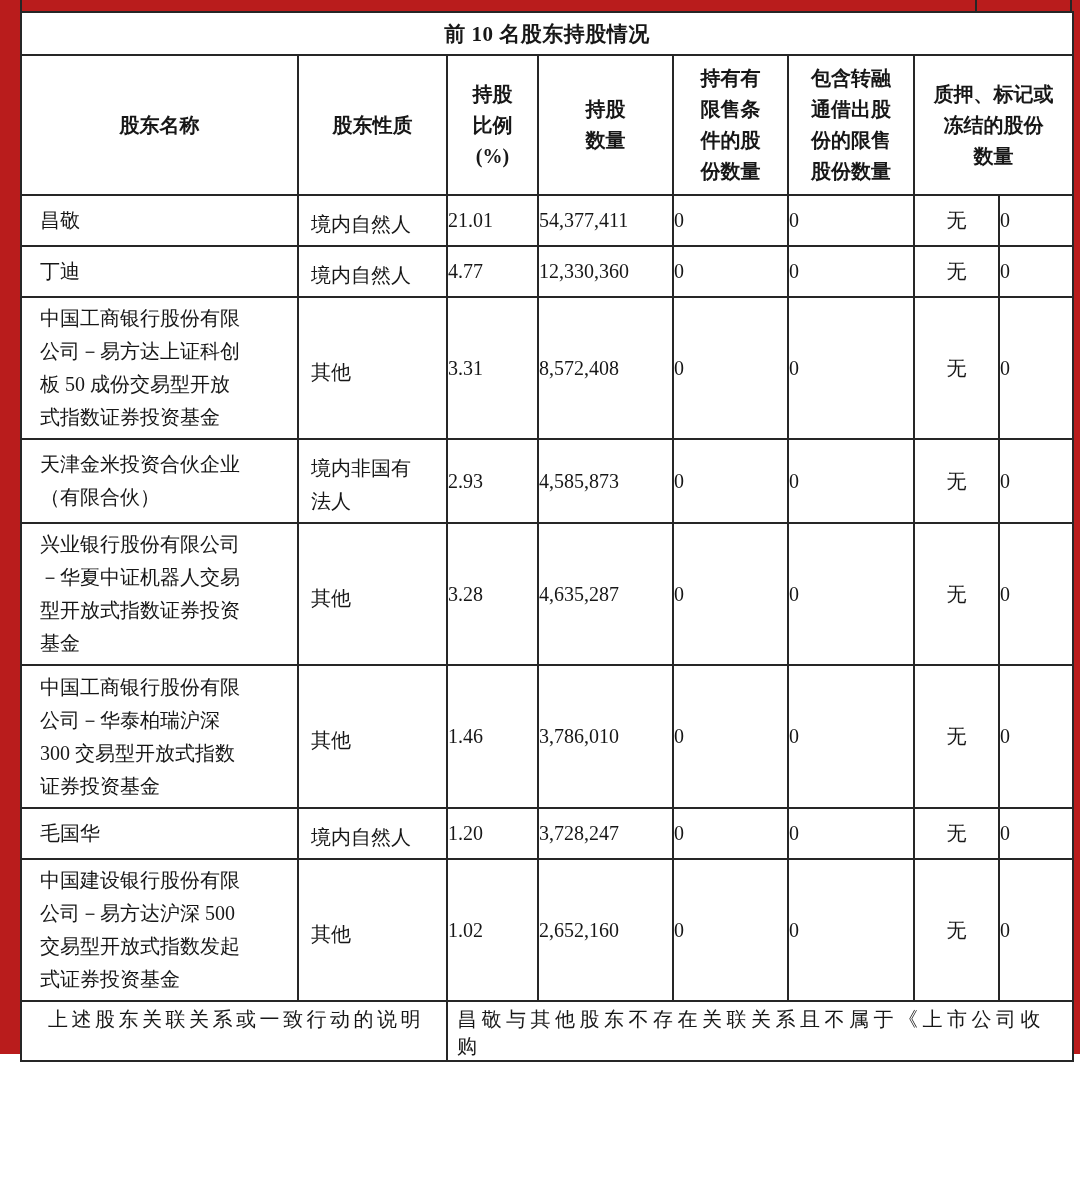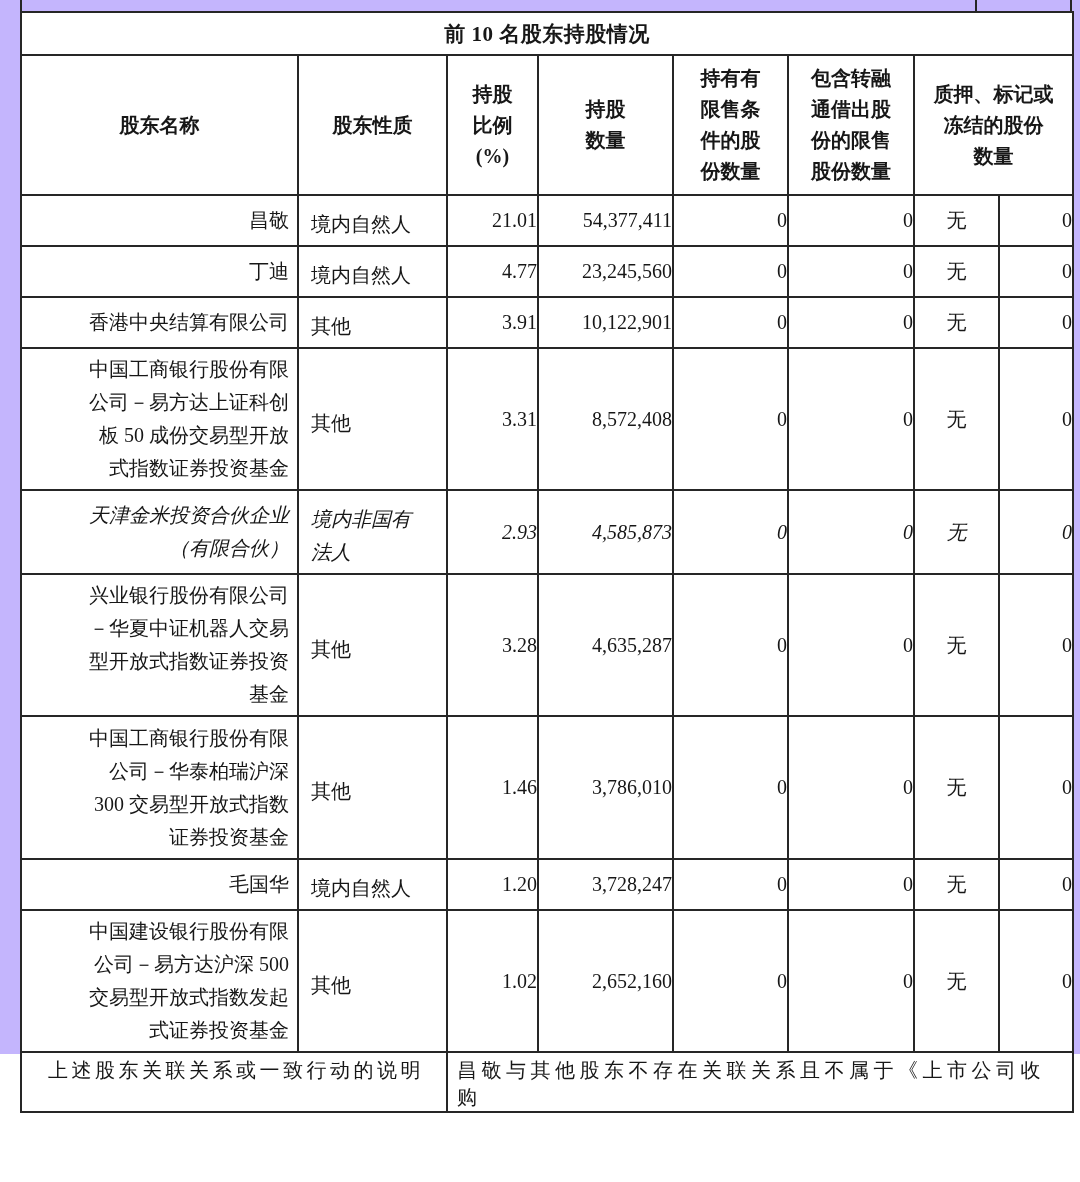--- a/index.html
+++ b/index.html
@@ -1,21 +1,21 @@
 <!DOCTYPE html>
 <html><head>
 <meta charset="utf-8">
 <style>
   html,body{margin:0;padding:0;background:#ffffff;}
   body{
     width:1080px;height:1182px;overflow:hidden;
     font-family:"Liberation Serif","DejaVu Serif",serif;
     color:#171717;
   }
-  .page{position:relative;width:1080px;height:1054px;background:#c4b5fd;}
+  .page{position:relative;width:1080px;height:1054px;background:#b91c1c;}
 
   
   .sliver{
     position:absolute;left:20px;top:0;width:1052px;height:11px;
     border-left:2px solid #262626;border-right:2px solid #262626;
     box-sizing:border-box;
   }
   .sliver-divider{
     position:absolute;left:953px;top:0;width:2px;height:11px;background:#262626;
   }
@@ -38,34 +38,34 @@
     font-size:21px;font-weight:bold;text-align:center;
     letter-spacing:0.5px;
   }
   tr.header-row{height:140px;}
   th{
     font-weight:bold;text-align:center;
     white-space:pre-line;line-height:31px;
     padding:2px 2px;
   }
   .h45{height:45px;}
-  .h78{height:78px;font-style:italic;}
+  .h78{height:78px;}
   .h140{height:140px;}
   .h142{height:142px;}
   .h143{height:143px;}
 
   .c-name{
-    text-align:right;padding:4px 8px 4px 9px;
+    text-align:left;padding:4px 8px 4px 18px;
     white-space:pre-line;line-height:33px;
   }
   .c-nature{
     text-align:left;padding:12px 4px 4px 12px;
     white-space:pre-line;line-height:33px;margin-left:27px;
   }
-  .c-num{text-align:right;}
+  .c-num{text-align:left;}
   .c-wu{text-align:center;}
 
   tr.footer-row{height:60px;}
   .f-label{
     vertical-align:top;text-align:left;
     padding:4px 10px 0 26px;letter-spacing:3.5px;line-height:27px;
   }
   .f-value{
     vertical-align:top;text-align:left;
     padding:4px 10px 0 9px;letter-spacing:4.5px;line-height:27px;
@@ -126,38 +126,28 @@
       <td class="c-num">0</td>
       <td class="c-num">0</td>
       <td class="c-wu">无</td>
       <td class="c-num">0</td>
     </tr>
 
     <tr class="h45">
       <td class="c-name">丁迪</td>
       <td class="c-nature">境内自然人</td>
       <td class="c-num">4.77</td>
-      <td class="c-num">23,245,560</td>
-      <td class="c-num">0</td>
-      <td class="c-num">0</td>
-      <td class="c-wu">无</td>
-      <td class="c-num">0</td>
-    </tr>
-
-
-    <tr class="h45">
-      <td class="c-name">香港中央结算有限公司</td>
-      <td class="c-nature">其他</td>
-      <td class="c-num">3.91</td>
-      <td class="c-num">10,122,901</td>
-      <td class="c-num">0</td>
-      <td class="c-num">0</td>
-      <td class="c-wu">无</td>
-      <td class="c-num">0</td>
-    </tr>
+      <td class="c-num">12,330,360</td>
+      <td class="c-num">0</td>
+      <td class="c-num">0</td>
+      <td class="c-wu">无</td>
+      <td class="c-num">0</td>
+    </tr>
+
+
 
     <tr class="h142">
       <td class="c-name">中国工商银行股份有限
 公司－易方达上证科创
 板 50 成份交易型开放
 式指数证券投资基金</td>
       <td class="c-nature">其他</td>
       <td class="c-num">3.31</td>
       <td class="c-num">8,572,408</td>
       <td class="c-num">0</td>

